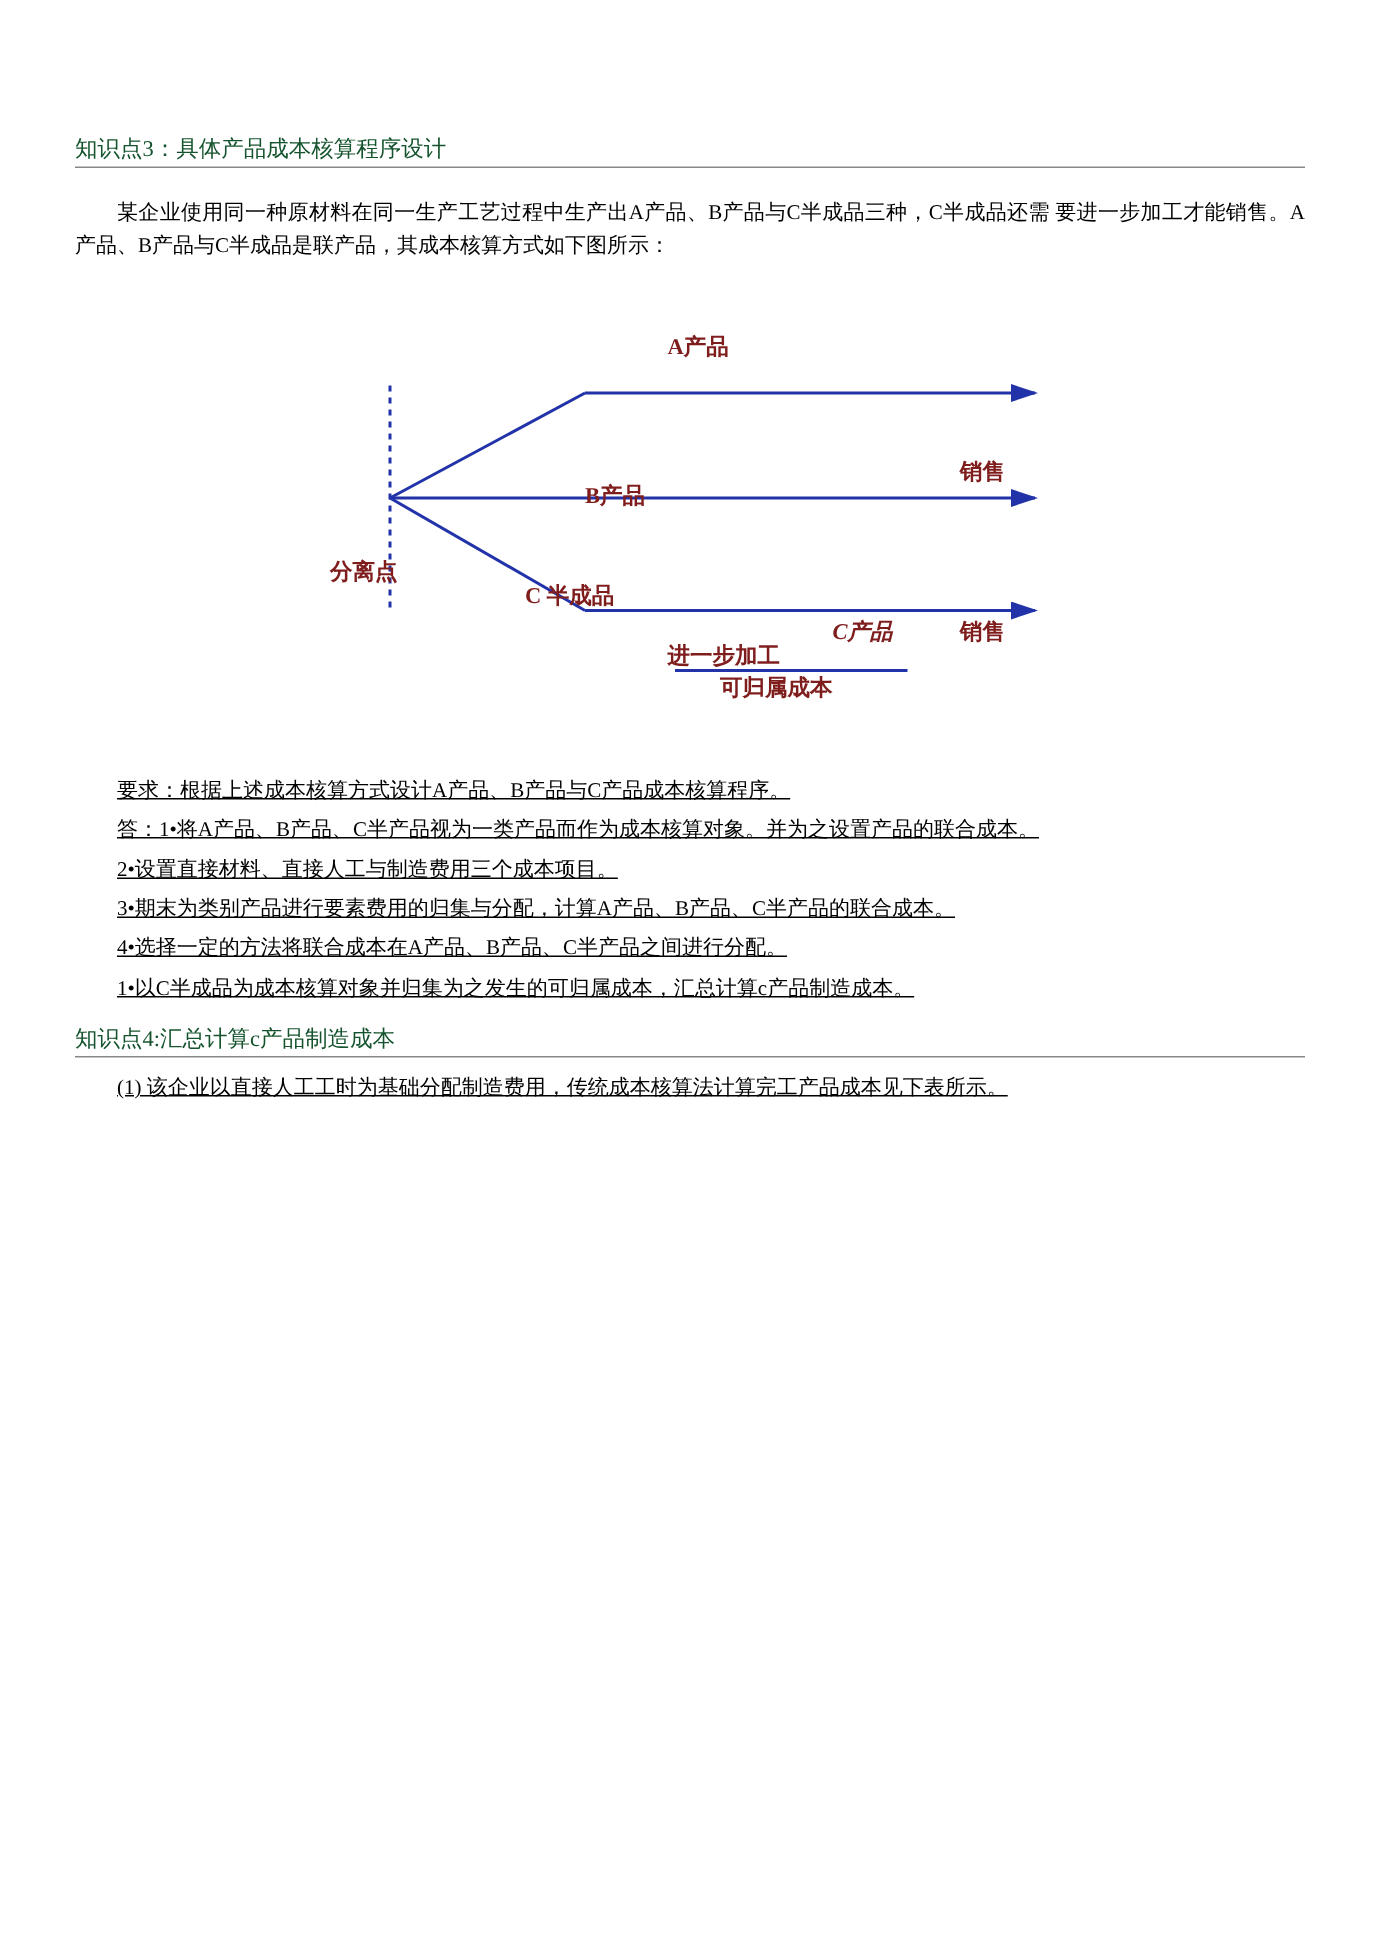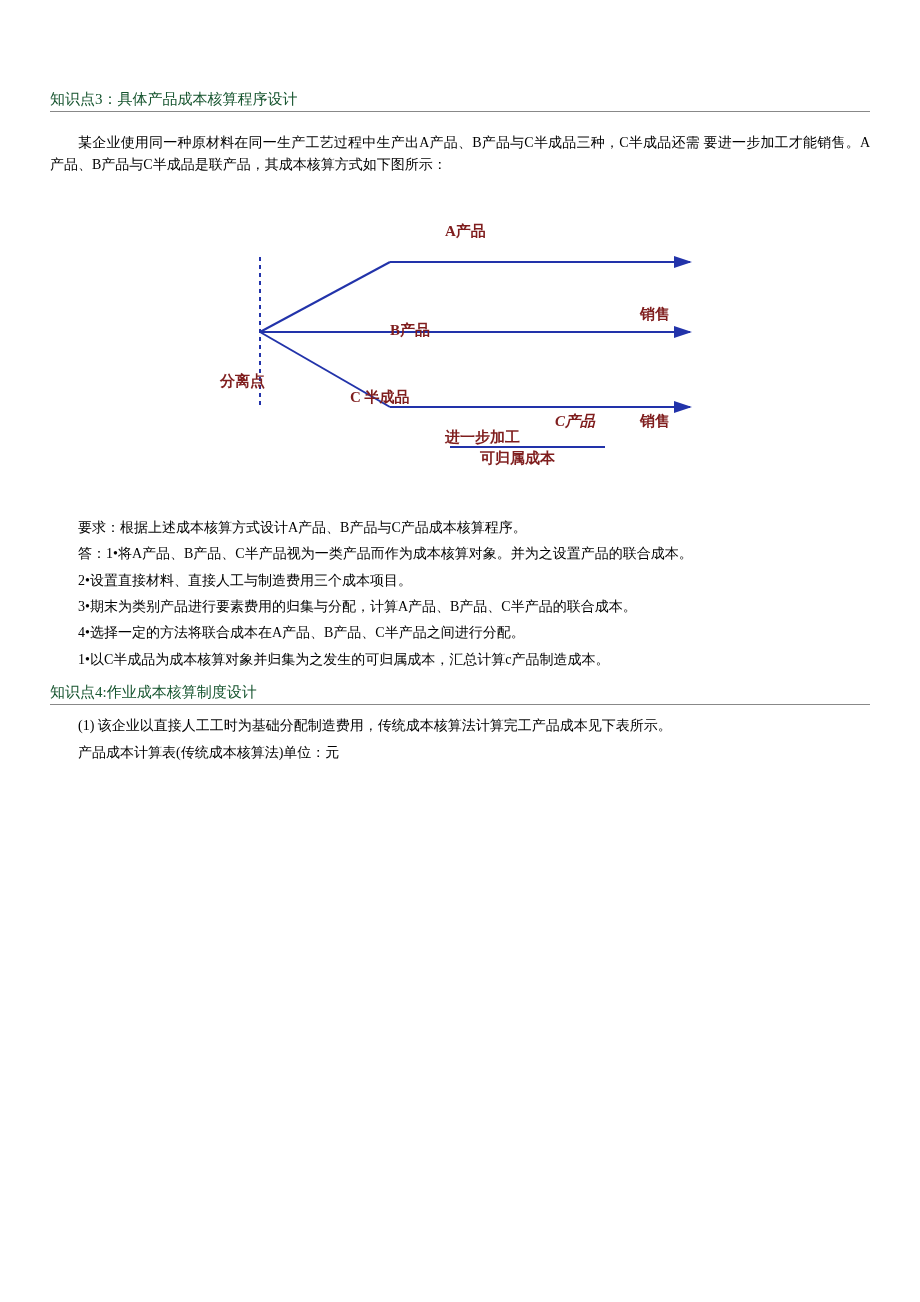--- a/index.html
+++ b/index.html
@@ -27,20 +27,21 @@
     line-height: 1.6;
     text-indent: 2em;
     margin: 20px 0;
     text-align: justify;
     font-family: Liberation Serif, serif;
   }
   .para-noindent {
     line-height: 1.6;
     margin: 4px 0;
     text-indent: 2em;
+    text-decoration: underline;
   }
   .diagram-wrap {
     width: 100%;
     display: flex;
     justify-content: center;
     margin: 40px 0 40px 0;
   }
   .diagram {
     position: relative;
     width: 480px;
@@ -111,19 +112,18 @@
     </div>
   </div>
 
   <p class="para-noindent">要求：根据上述成本核算方式设计A产品、B产品与C产品成本核算程序。</p>
   <p class="para-noindent">答：1•将A产品、B产品、C半产品视为一类产品而作为成本核算对象。并为之设置产品的联合成本。</p>
   <p class="para-noindent">2•设置直接材料、直接人工与制造费用三个成本项目。</p>
   <p class="para-noindent">3•期末为类别产品进行要素费用的归集与分配，计算A产品、B产品、C半产品的联合成本。</p>
   <p class="para-noindent">4•选择一定的方法将联合成本在A产品、B产品、C半产品之间进行分配。</p>
   <p class="para-noindent">1•以C半成品为成本核算对象并归集为之发生的可归属成本，汇总计算c产品制造成本。</p>
 
-  <div class="section-header" style="margin-top:12px;">知识点4:作业成本核算制度设计</div>
+  <div class="section-header" style="margin-top:12px;">知识点4:汇总计算c产品制造成本</div>
 
 
   <p class="para-noindent">(1)   该企业以直接人工工时为基础分配制造费用，传统成本核算法计算完工产品成本见下表所示。</p>
-  <p class="para-noindent">产品成本计算表(传统成本核算法)单位：元</p>
 
 </div>
 
 </body></html>

